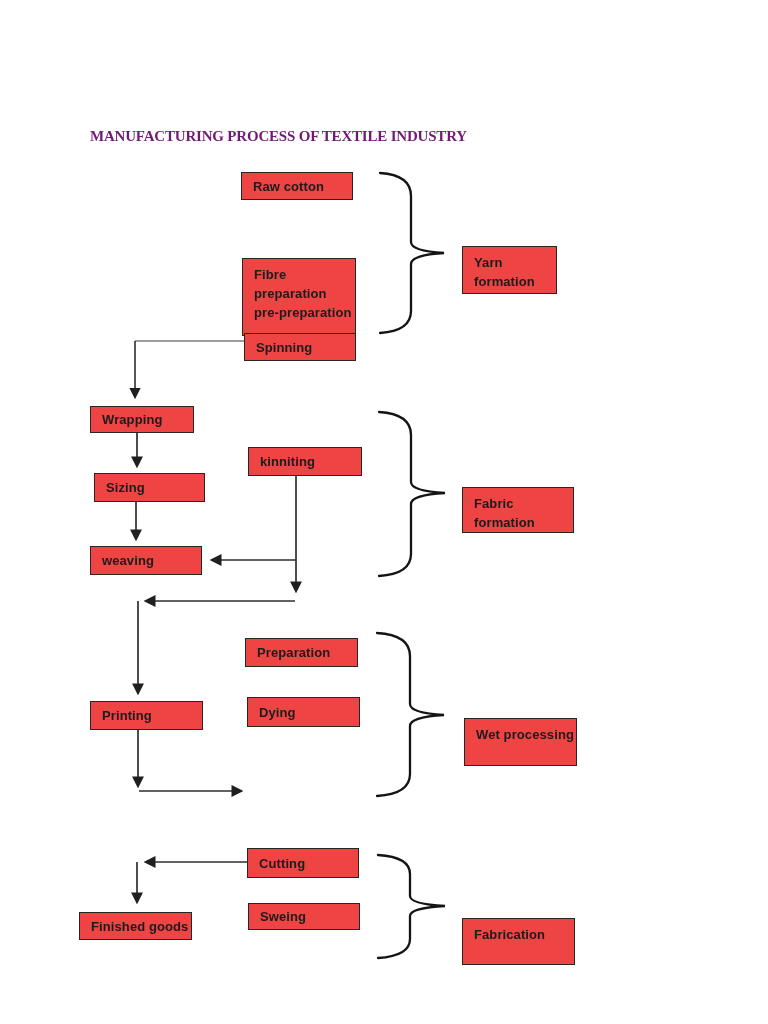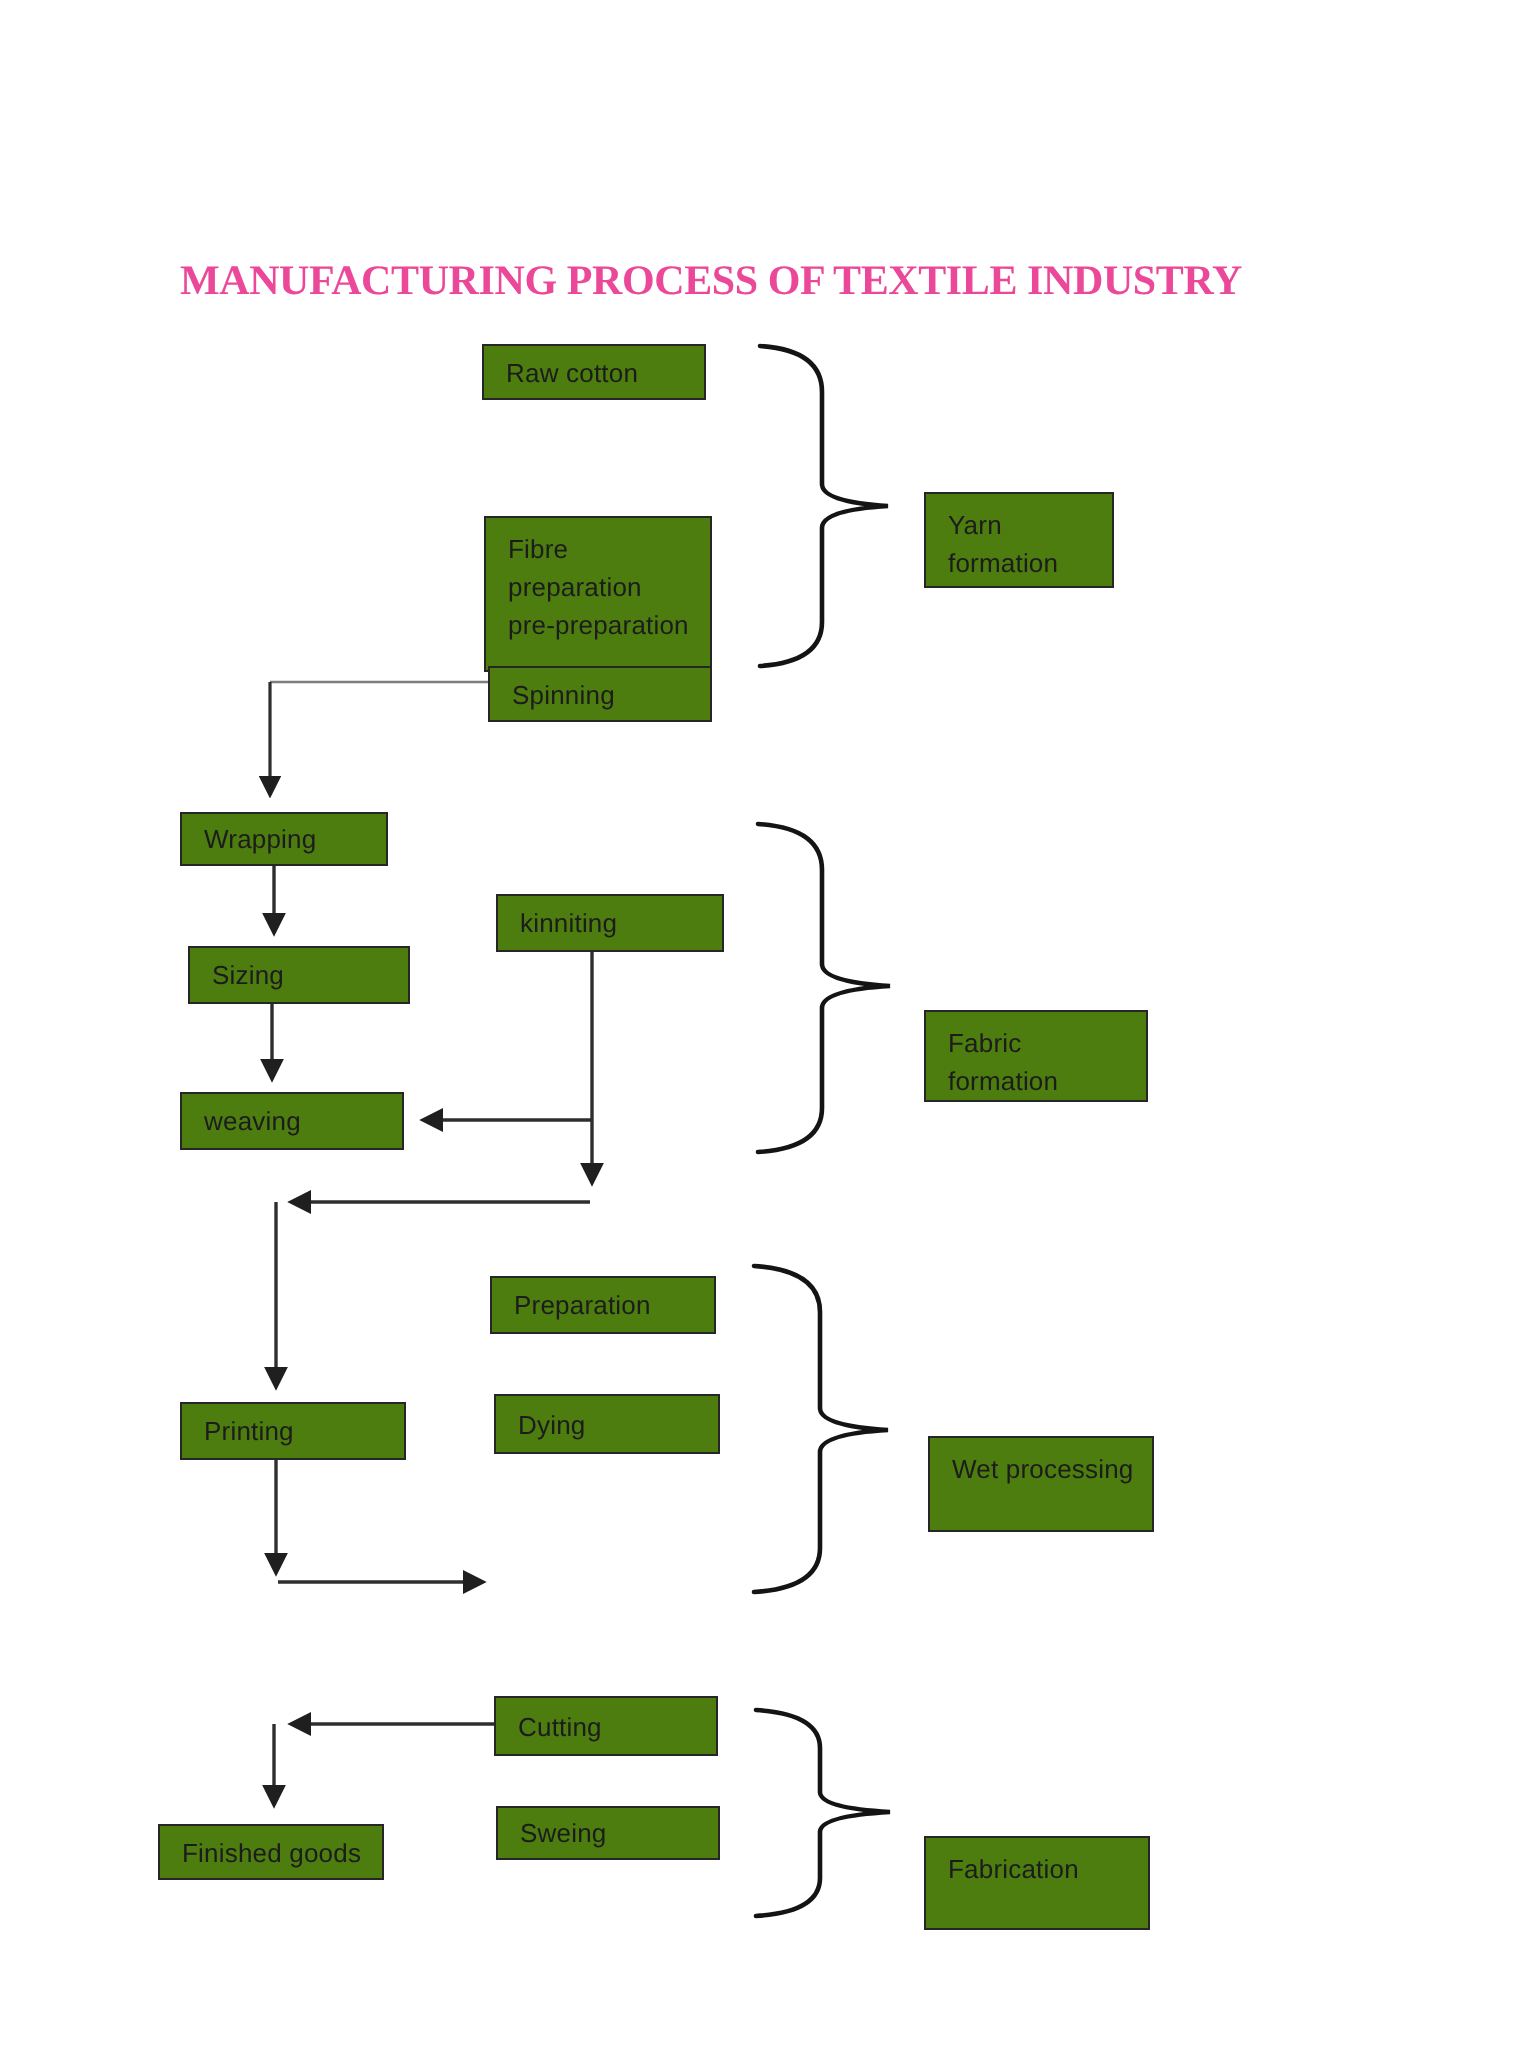--- a/index.html
+++ b/index.html
@@ -8,33 +8,33 @@
     width:768px;height:1024px;
     background:#ffffff;
     font-family:"Liberation Sans", sans-serif;
     overflow:hidden;
   }
   #title{
     position:absolute;
     left:90px;top:128px;
     font-family:"Liberation Serif", serif;
     font-weight:bold;
-    font-size:21px;
+    font-size:15px;
     letter-spacing:-0.2px;
-    color:#ec4899;
+    color:#701a75;
     white-space:nowrap;
   }
   .fbox{
     position:absolute;
     box-sizing:border-box;
     border:1.5px solid #262626;
-    background:#4d7c0f;
+    background:#ef4444;
     display:flex;
     align-items:center;
-    font-weight:normal;
+    font-weight:bold;
     font-size:13px;
     color:#1c1c1c;
     padding-left:11px;
     letter-spacing:0.1px;
   }
   .fbox .lbl{
     white-space:pre-line;
     line-height:19px;
   }
   .fbox.top{
@@ -140,21 +140,21 @@
   </div>
 
   <div class="fbox" style="left:79px;top:912px;width:113px;height:28px">
     <span class="lbl">Finished goods</span>
   </div>
 
   <div class="fbox top" style="left:462px;top:222px;width:95px;height:48px">
     <span class="lbl">Yarn formation</span>
   </div>
 
-  <div class="fbox top" style="left:462px;top:481px;width:112px;height:46px">
+  <div class="fbox top" style="left:462px;top:463px;width:112px;height:46px">
     <span class="lbl">Fabric
 formation</span>
   </div>
 
   <div class="fbox top" style="left:464px;top:694px;width:113px;height:48px">
     <span class="lbl">Wet processing</span>
   </div>
 
   <div class="fbox top" style="left:462px;top:894px;width:113px;height:47px">
     <span class="lbl">Fabrication</span>

